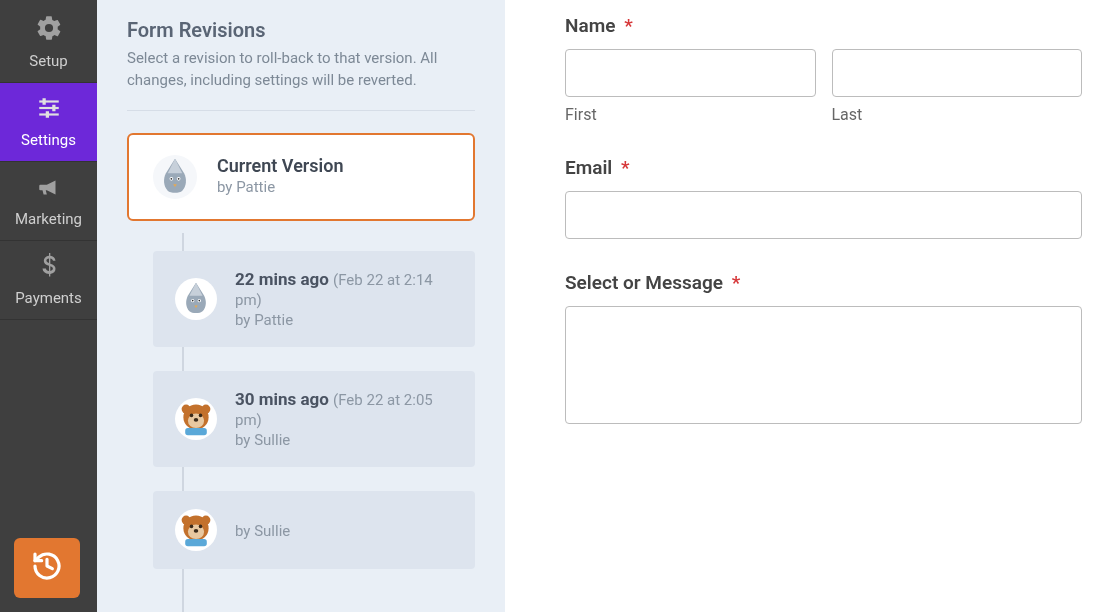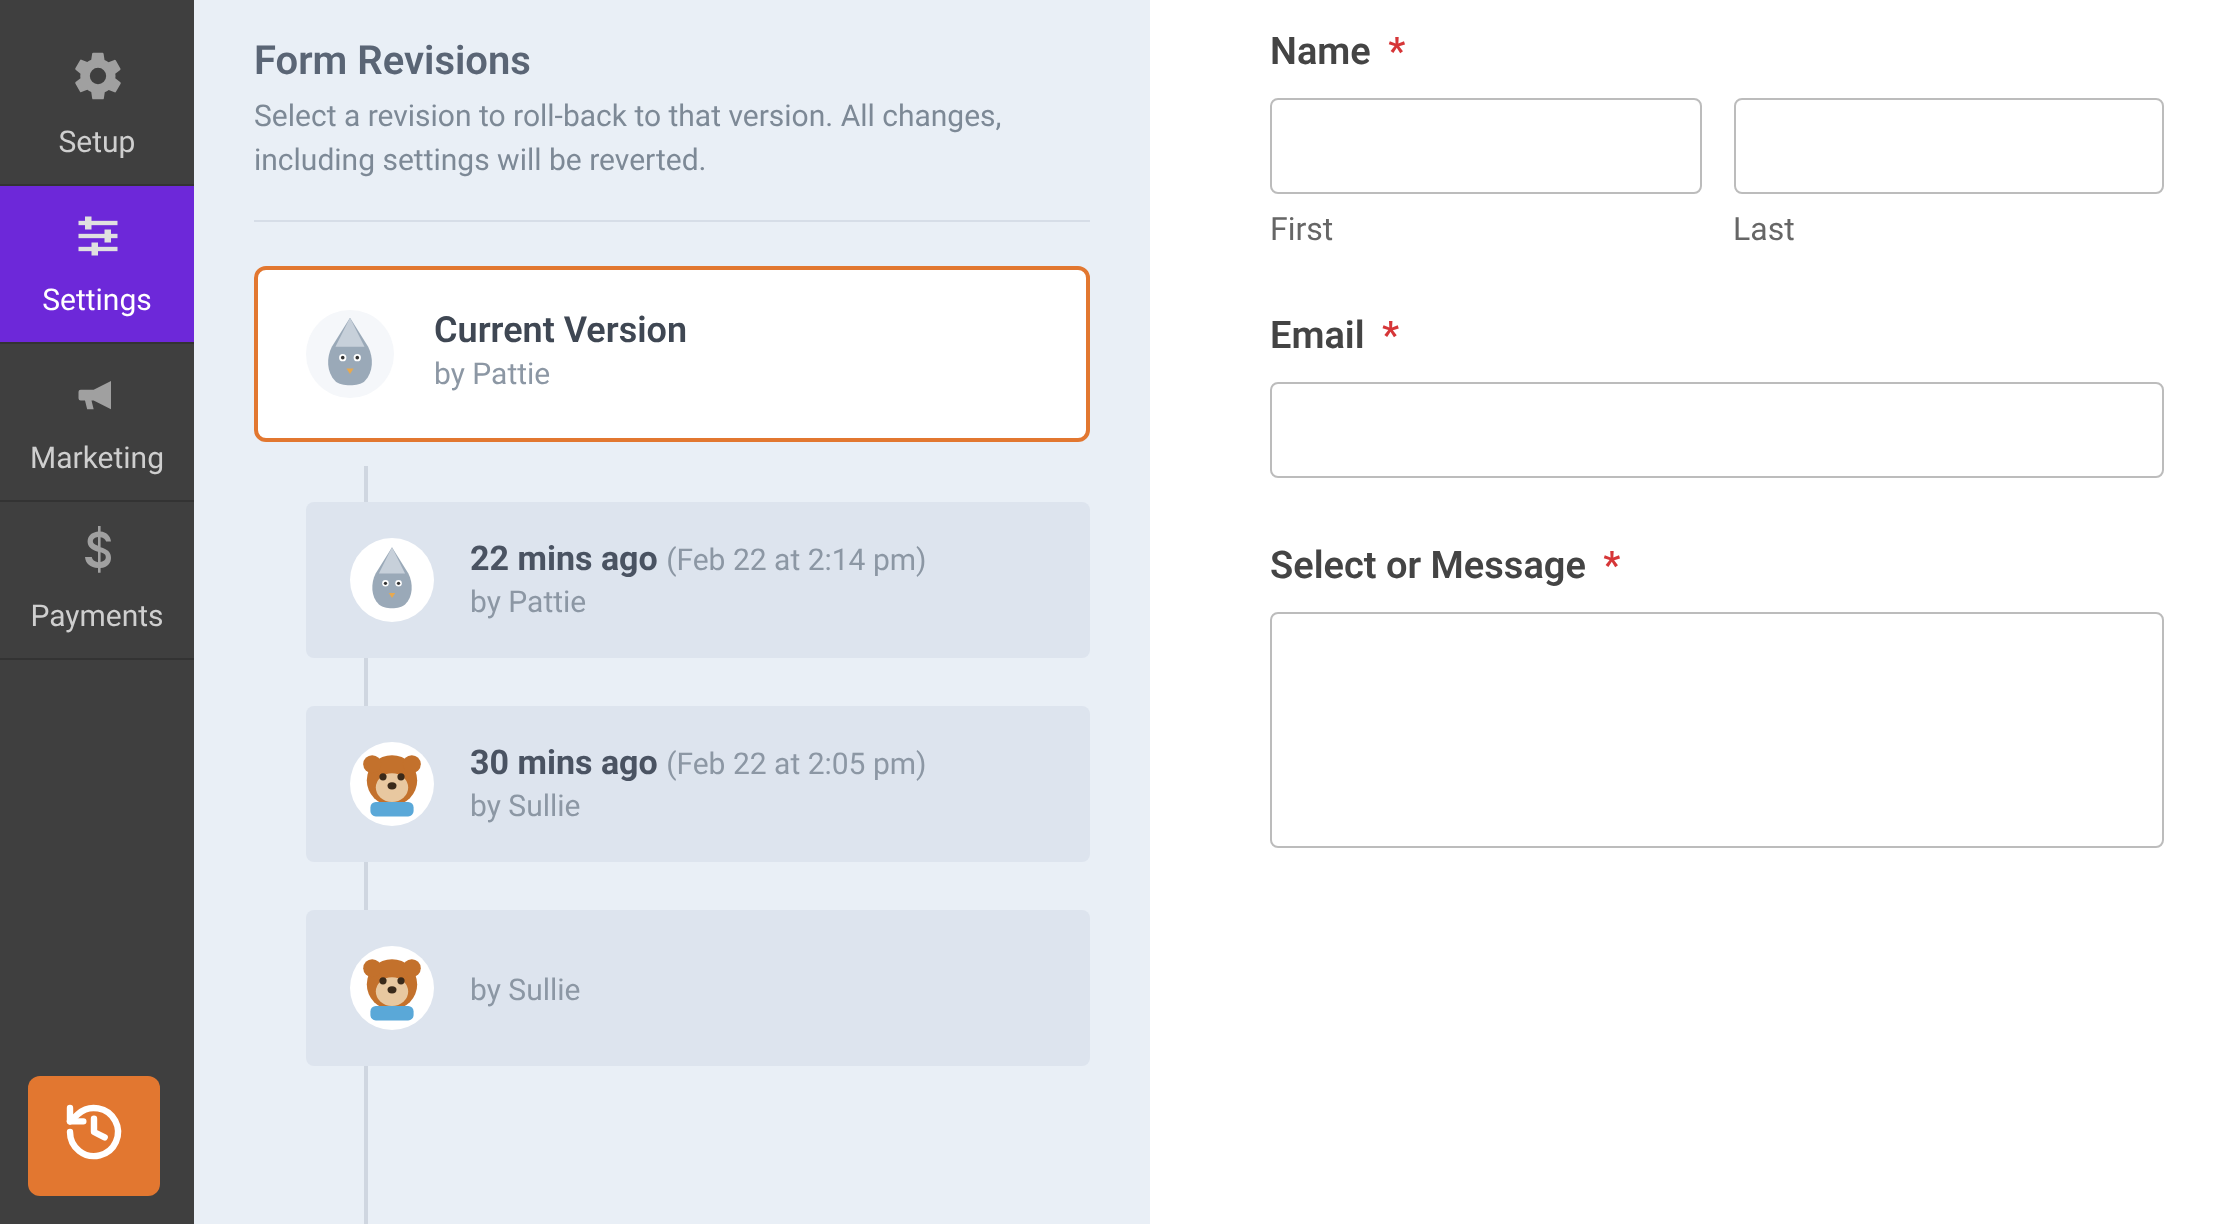--- a/index.html
+++ b/index.html
@@ -13,21 +13,21 @@
     height: 612px;
     overflow: hidden;
   }
 
   
   .sidebar {
     width: 97px;
     background: #3f3f3f;
     display: flex;
     flex-direction: column;
-    padding-top: 12px;
+    padding-top: 2px;
   }
   .sidebar-item {
     display: flex;
     flex-direction: column;
     align-items: center;
     justify-content: center;
     padding: 12px 0 12px;
     cursor: pointer;
     border-bottom: 1px solid #333;
     color: #cfcfcf;
@@ -46,21 +46,21 @@
     background: #e27730;
     border-radius: 6px;
     display: flex;
     align-items: center;
     justify-content: center;
     cursor: pointer;
   }
 
   
   .revisions-panel {
-    width: 478px;
+    width: 408px;
     background: #e9eff6;
     padding: 18px 30px 0 30px;
     position: relative;
   }
   .rev-title {
     font-size: 20px;
     color: #5a6575;
     font-weight: 600;
     margin-bottom: 6px;
   }

